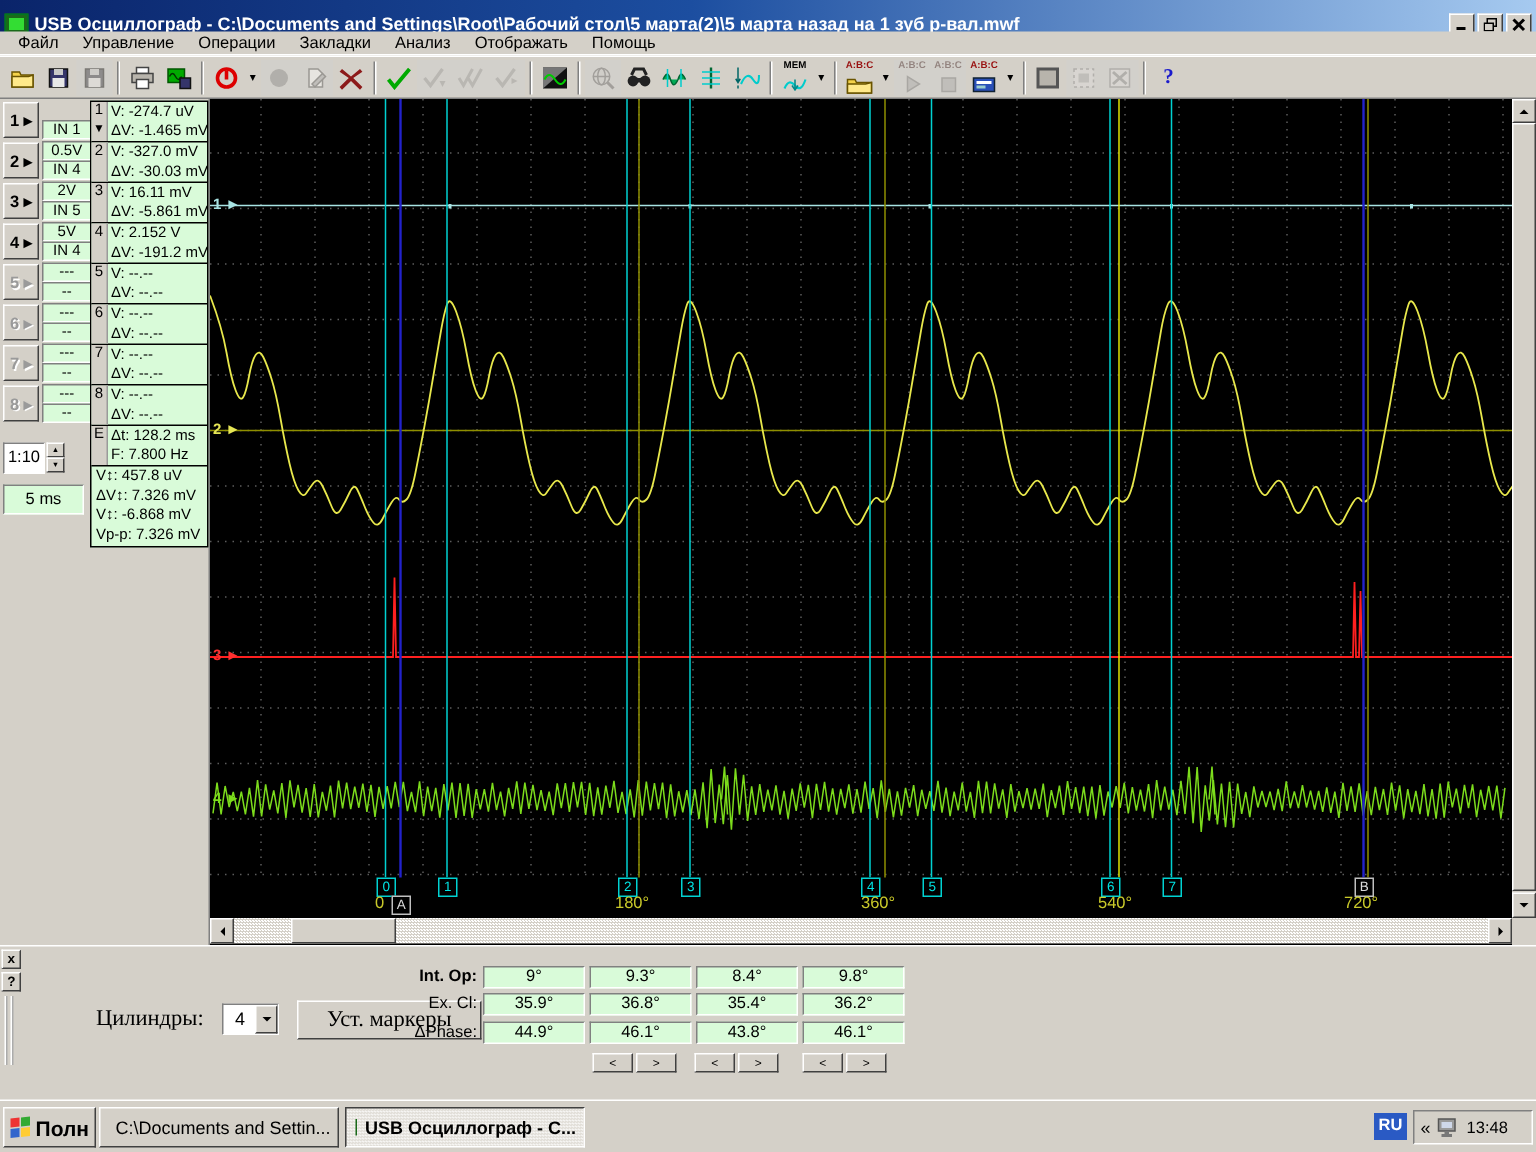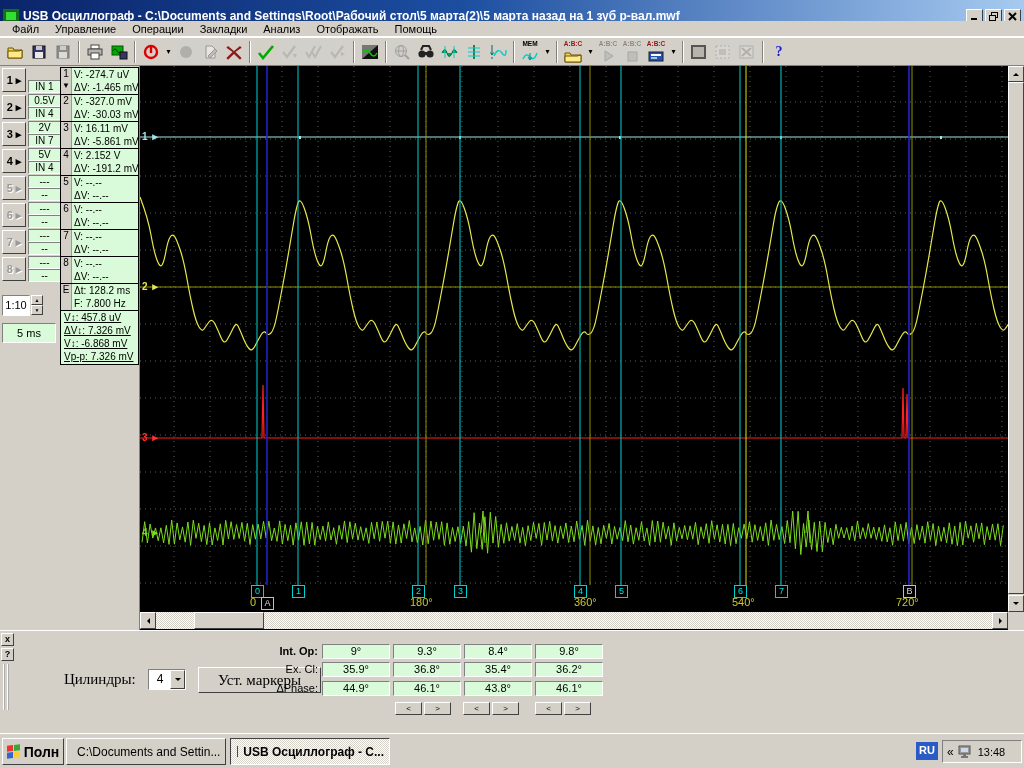--- a/index.html
+++ b/index.html
@@ -36,21 +36,21 @@
   
   .left-panel { position:absolute; left:0; top:66px; width:140px; height:564px; background:#d4d0c8; border-right:1px solid #808080; }
   .chbtn { position:absolute; left:2px; width:24px; height:24px; background:#d4d0c8;
     border:1px solid; border-color:#fff #404040 #404040 #fff; font-size:11px; font-weight:bold;
     display:flex; align-items:center; justify-content:center; color:#000; }
   .chbtn.grayed { color:#9a9a9a; text-shadow:1px 1px 0 #fff; }
   .gfield { position:absolute; left:28px; width:33px; height:13px; background:#d9fbd9;
     border:1px solid; border-color:#808080 #fff #fff #808080; font-size:10px; text-align:center; line-height:11px; color:#000; }
   .meas-col { position:absolute; left:60px; top:1px; width:79px; background:#d9fbd9; border:1px solid #000; }
   .meas-row { position:relative; height:27px; border-bottom:1px solid #000; }
-  .meas-row:last-child { border-bottom:none;text-decoration:underline; }
+  .meas-row:last-child { border-bottom:none; }
   .num-strip { position:absolute; left:0; top:0; width:11px; height:100%; background:#d4d0c8; border-right:1px solid #9a9a9a;
     font-size:10px; text-align:center; color:#000; }
   .meas-txt { position:absolute; left:13px; top:0; right:1px; font-size:10px; line-height:13px; color:#000; white-space:nowrap; }
   .sel-arrow { position:absolute; left:1px; top:13px; font-size:8px; color:#000; }
   .vbox-line { font-size:10px; line-height:13px; color:#000; padding-left:3px; white-space:nowrap; }
   .spinfield { position:absolute; left:2px; top:229px; width:28px; height:21px; background:#fff;
     border:1px solid; border-color:#808080 #fff #fff #808080; font-size:11px; text-align:center; line-height:19px; }
   .spinbtns { position:absolute; left:31px; top:229px; width:12px; height:21px; }
   .spinbtn { width:12px; height:10px; background:#d4d0c8; border:1px solid; border-color:#fff #404040 #404040 #fff;
     font-size:5px; text-align:center; line-height:8px; }
@@ -350,21 +350,21 @@
   <div class="left-panel">
     <div id="ch-rows">
         <div class="chbtn" style="top: 2px;">1 ▸</div>
         <div class="gfield" style="top: 1px; margin-top: 39px;">0.1V</div>
         <div class="gfield" style="top: 14px;">IN 1</div>
         <div class="chbtn" style="top: 29px;">2 ▸</div>
         <div class="gfield" style="top: 28px;">0.5V</div>
         <div class="gfield" style="top: 41px;">IN 4</div>
         <div class="chbtn" style="top: 56px;">3 ▸</div>
         <div class="gfield" style="top: 55px;">2V</div>
-        <div class="gfield" style="top: 68px;">IN 7</div>
+        <div class="gfield" style="top: 68px;">IN 5</div>
         <div class="chbtn" style="top: 83px;">4 ▸</div>
         <div class="gfield" style="top: 82px;">5V</div>
         <div class="gfield" style="top: 95px;">IN 4</div>
         <div class="chbtn grayed" style="top: 110px;">5 ▸</div>
         <div class="gfield" style="top: 109px;">---</div>
         <div class="gfield" style="top: 122px;">--</div>
         <div class="chbtn grayed" style="top: 137px;">6 ▸</div>
         <div class="gfield" style="top: 136px;">---</div>
         <div class="gfield" style="top: 149px;">--</div>
         <div class="chbtn grayed" style="top: 164px;">7 ▸</div>

